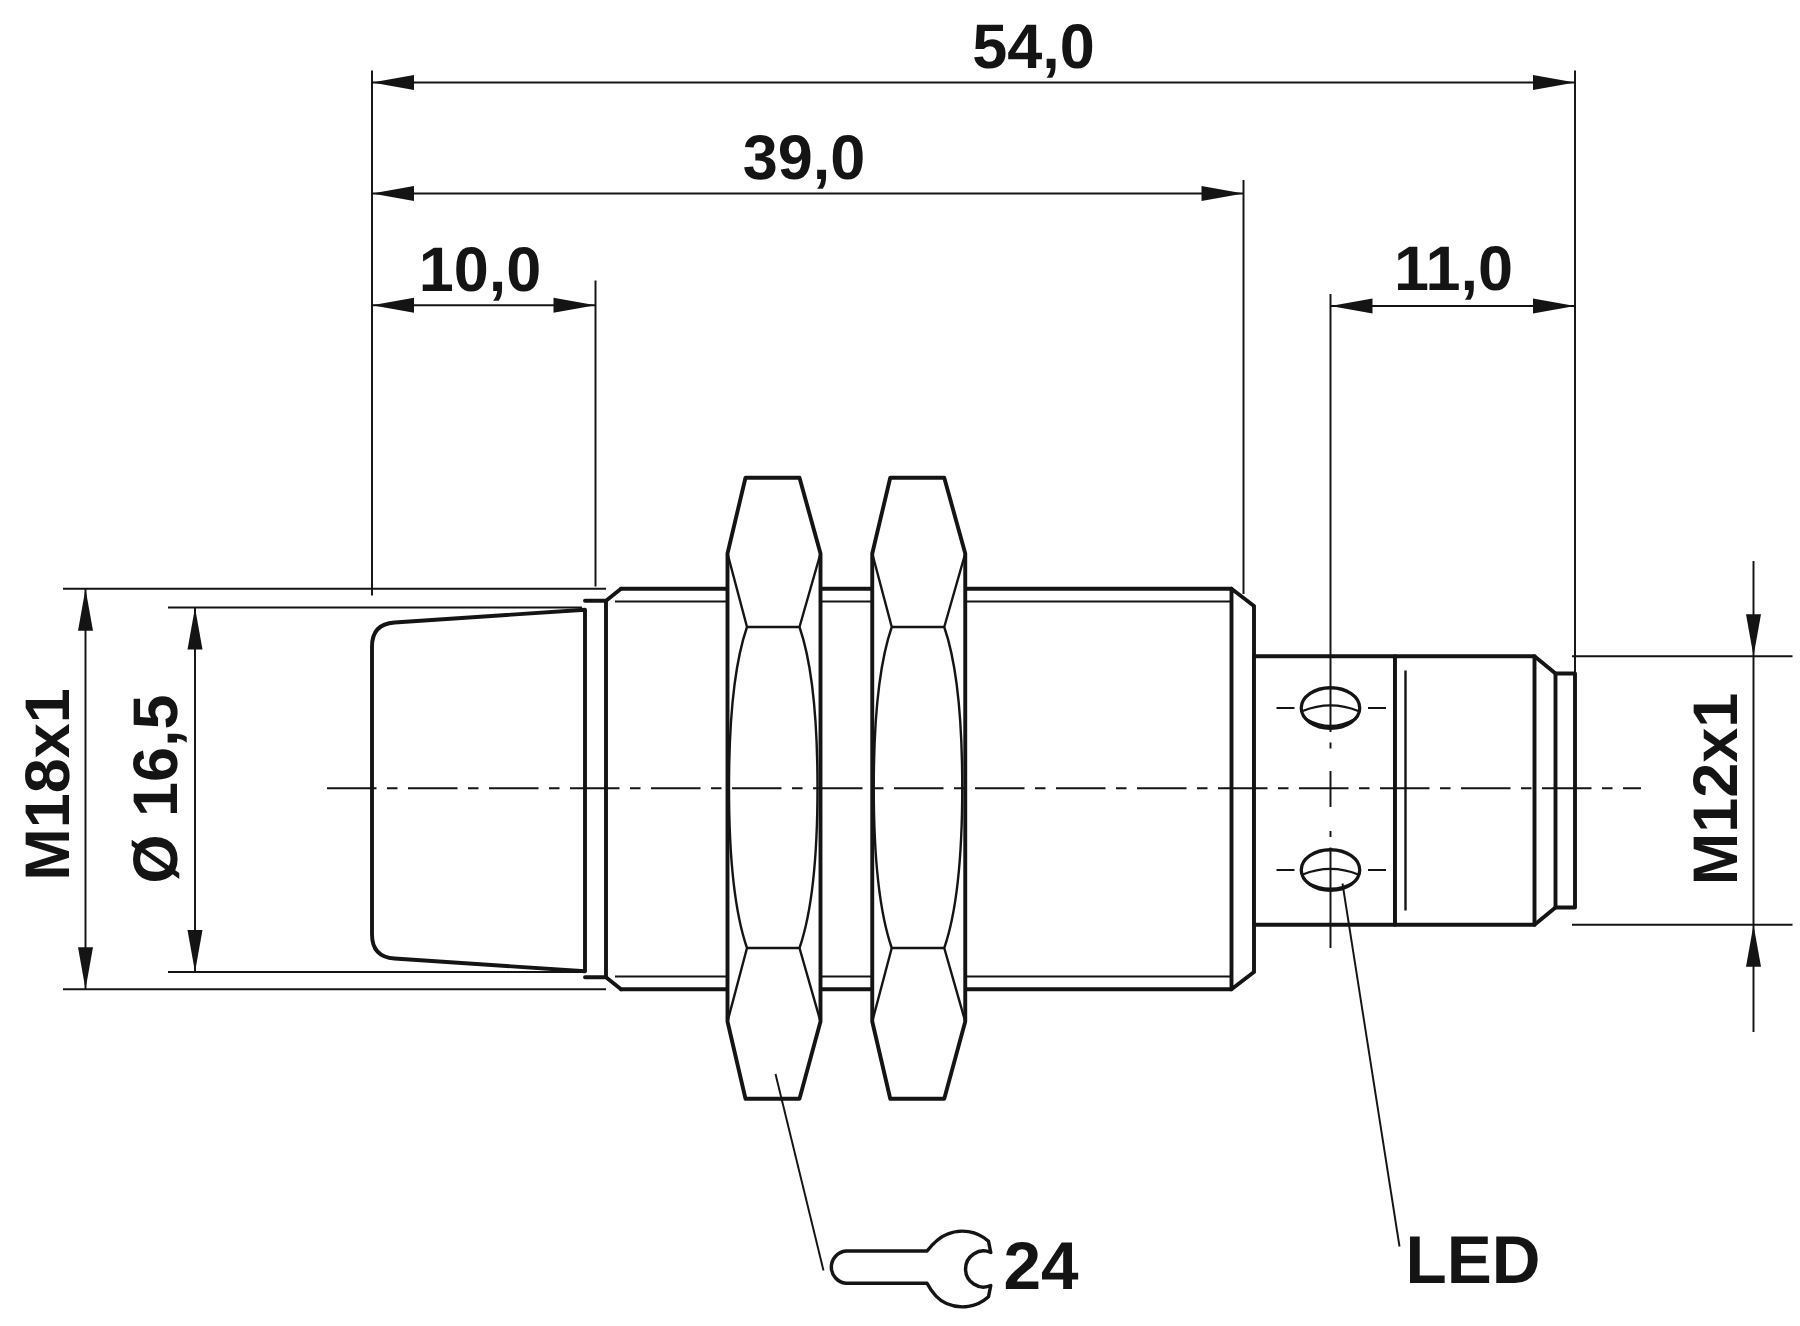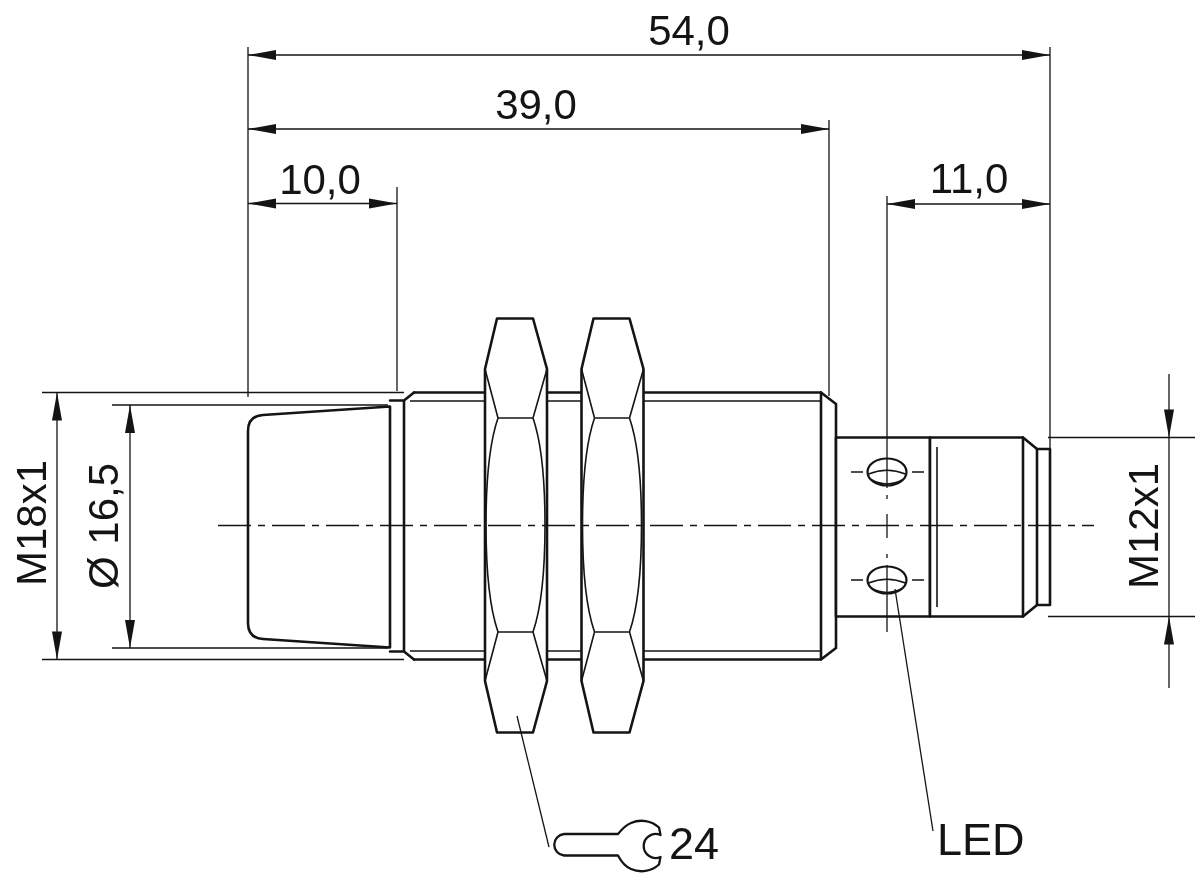--- a/index.html
+++ b/index.html
@@ -6,20 +6,21 @@
     margin: 0;
     padding: 0;
     background: #ffffff;
   }
   .stage {
     width: 1200px;
     height: 884px;
     background: #ffffff;
     position: relative;
     overflow: hidden;
+    font-weight: bold;
   }
   svg { display: block; }
   text {
     font-family: "Liberation Sans", "DejaVu Sans", sans-serif;
     fill: #141414;
   }
   .dim-text  { font-size: 42px; }
   .big-text  { font-size: 45px; }
   .outline   { stroke: #141414; stroke-width: 2.6; fill: none; stroke-linejoin: round; stroke-linecap: round; }
   .outline-f { stroke: #141414; stroke-width: 2.6; fill: #ffffff; stroke-linejoin: round; }

